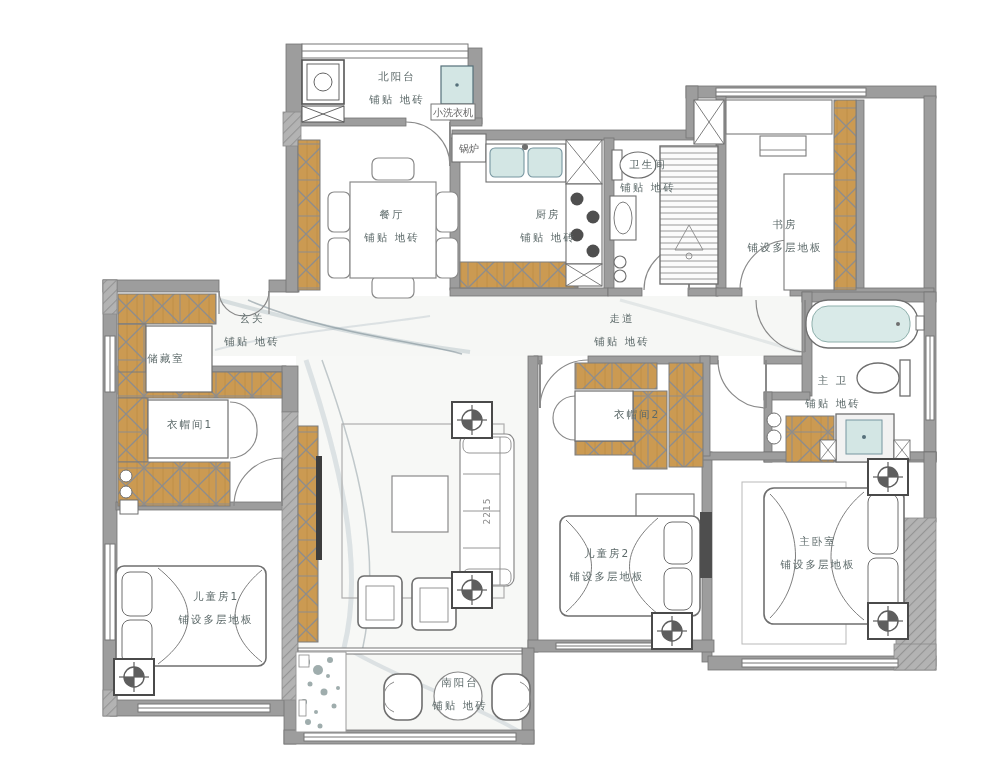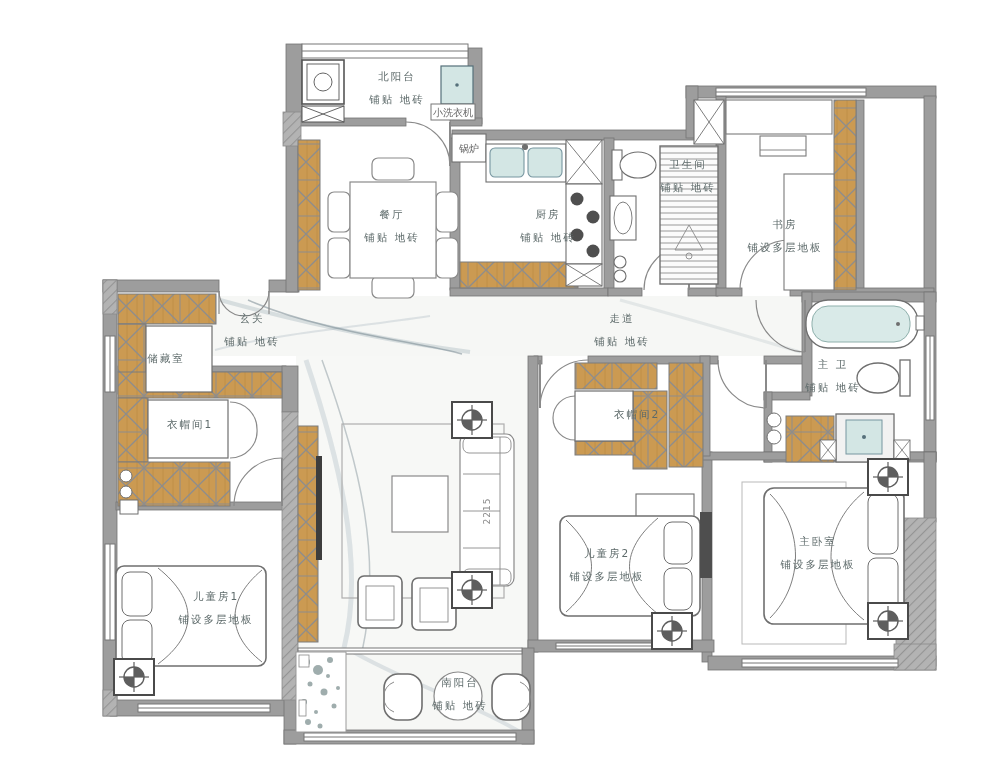--- a/index.html
+++ b/index.html
@@ -422,21 +422,21 @@
   <div>铺贴 地砖</div>
 </div>
 <div class="lbl" style="left:392px;top:226px">
   <div>餐厅</div>
   <div>铺贴 地砖</div>
 </div>
 <div class="lbl" style="left:548px;top:226px">
   <div>厨房</div>
   <div>铺贴 地砖</div>
 </div>
-<div class="lbl" style="left:688px;top:176px">
+<div class="lbl" style="left:648px;top:176px">
   <div>卫生间</div>
   <div>铺贴 地砖</div>
 </div>
 <div class="lbl" style="left:785px;top:236px">
   <div>书房</div>
   <div>铺设多层地板</div>
 </div>
 <div class="lbl" style="left:252px;top:330px">
   <div>玄关</div>
   <div>铺贴 地砖</div>
@@ -447,21 +447,21 @@
 </div>
 <div class="lbl" style="left:166px;top:358px">
   <div>储藏室</div>
 </div>
 <div class="lbl" style="left:190px;top:424px">
   <div>衣帽间1</div>
 </div>
 <div class="lbl" style="left:637px;top:414px">
   <div>衣帽间2</div>
 </div>
-<div class="lbl" style="left:833px;top:376px">
+<div class="lbl" style="left:833px;top:392px">
   <div>主 卫</div>
   <div>铺贴 地砖</div>
 </div>
 <div class="lbl" style="left:216px;top:608px">
   <div>儿童房1</div>
   <div>铺设多层地板</div>
 </div>
 <div class="lbl" style="left:607px;top:565px">
   <div>儿童房2</div>
   <div>铺设多层地板</div>

